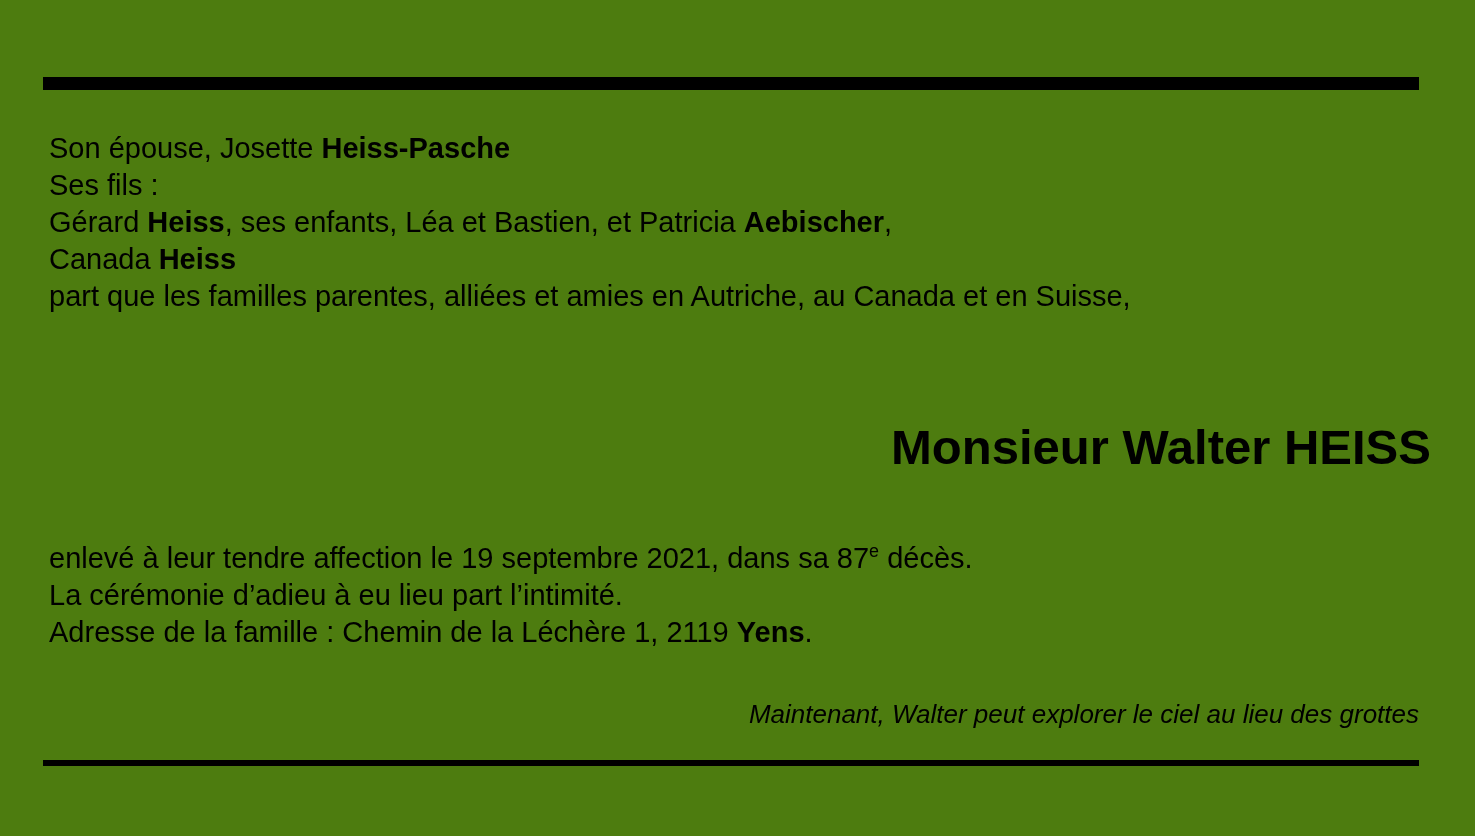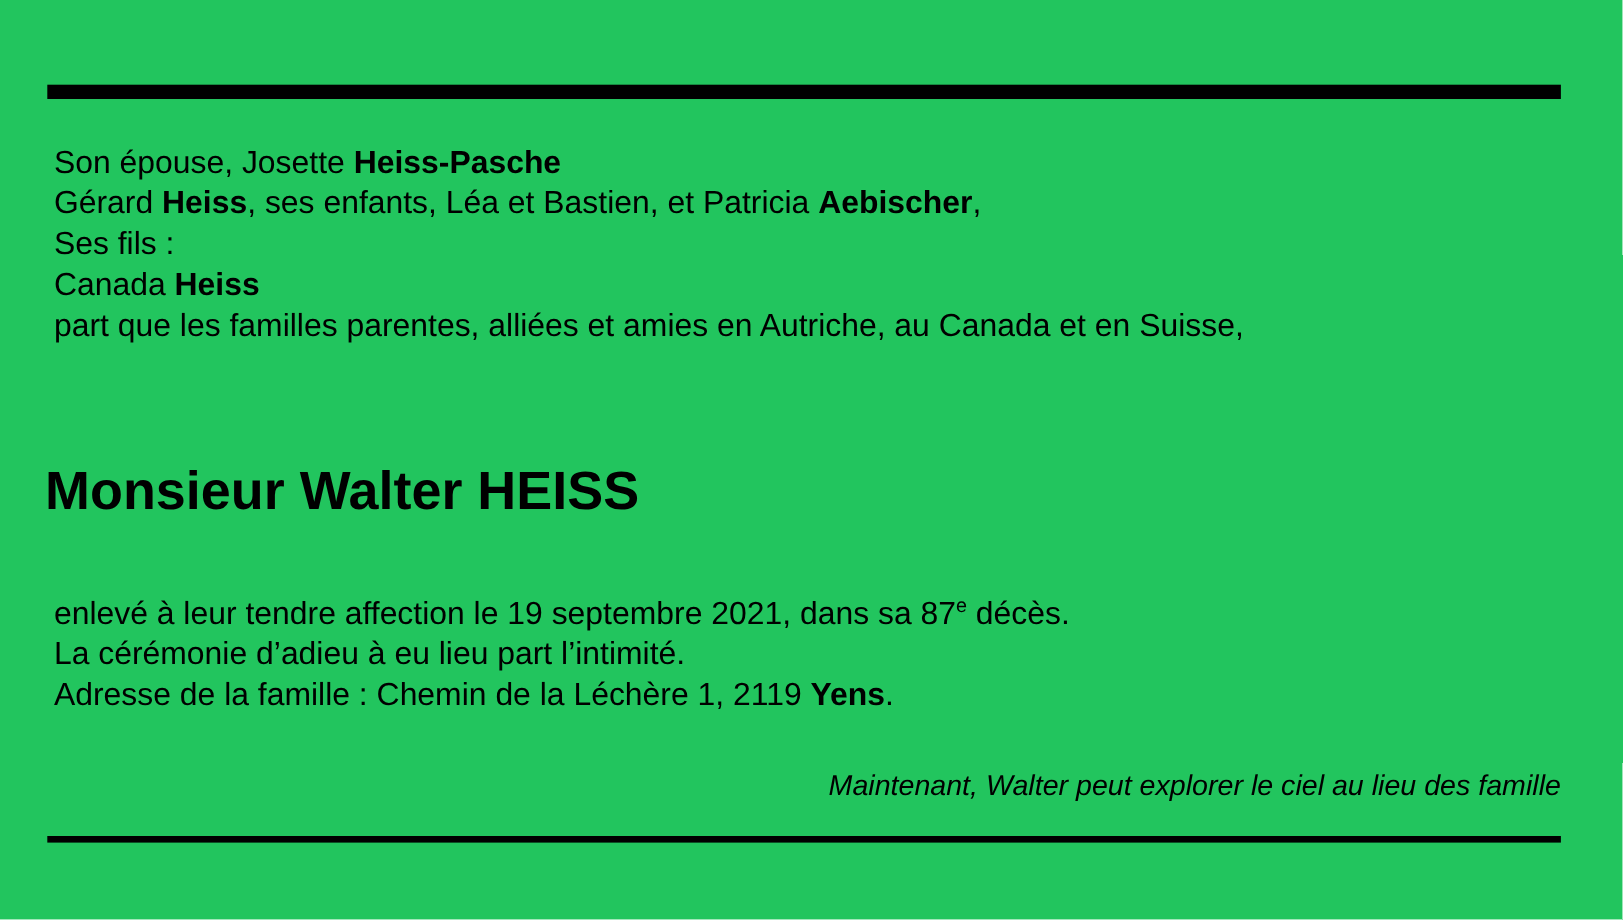--- a/index.html
+++ b/index.html
@@ -1,38 +1,38 @@
 <!DOCTYPE html>
 <html><head>
 <meta charset="utf-8">
 <style>
   html, body { margin: 0; padding: 0; background: #ffffff; }
   .page {
     position: relative;
     width: 1475px;
     height: 836px;
-    background: #22c55e;
+    background: #4d7c0f;
     color: #000000;
     font-family: "Liberation Sans", "DejaVu Sans", sans-serif;
     overflow: hidden;
     text-decoration: underline;
   }
   .rule { position: absolute; background: #000000; }
   .rule-top    { left: 43px; top: 77px;  width: 1376px; height: 13px; }
   .rule-bottom { left: 43px; top: 760px; width: 1376px; height: 6px; }
   .textblock { position: absolute; font-size: 29px; line-height: 37px; }
   .intro   { left: 49px; top: 130px; right: 40px; }
   .details { left: 49px; top: 540px; right: 40px; }
   .line { white-space: nowrap; }
   .b { font-weight: bold; }
   sup { font-size: 0.62em; line-height: 0; vertical-align: super; }
   .title {
     position: absolute;
-    left: 41px; top: 418px; width: 1376px;
-    text-align: left;
+    left: 55px; top: 418px; width: 1376px;
+    text-align: right;
     font-size: 49px;
     font-weight: bold;
     line-height: 58px;
   }
   .quote {
     position: absolute;
     left: 43px; top: 698px; width: 1376px;
     text-align: right;
     font-style: italic;
     font-size: 26px;
@@ -41,31 +41,31 @@
 </style>
 </head>
 <body>
 
 <div class="page">
 
   <div class="rule rule-top"></div>
 
   <div class="textblock intro">
       <div class="line"><span>Son épouse, Josette </span><span class="b">Heiss-Pasche</span></div>
+      <div class="line"><span>Ses fils :</span></div>
       <div class="line"><span>Gérard </span><span class="b">Heiss</span><span>, ses enfants, Léa et Bastien, et Patricia </span><span class="b">Aebischer</span><span>,</span></div>
-      <div class="line"><span>Ses fils :</span></div>
       <div class="line"><span>Canada </span><span class="b">Heiss</span></div>
       <div class="line"><span>part que les familles parentes, alliées et amies en Autriche, au Canada et en Suisse,</span></div>
     </div>
 
   <div class="title">Monsieur Walter HEISS</div>
 
   <div class="textblock details">
       <div class="line"><span>enlevé à leur tendre affection le 19 septembre 2021, dans sa 87</span><sup>e</sup><span> décès.</span></div>
       <div class="line"><span>La cérémonie d’adieu à eu lieu part l’intimité.</span></div>
       <div class="line"><span>Adresse de la famille : Chemin de la Léchère 1, 2119 </span><span class="b">Yens</span><span>.</span></div>
     </div>
 
-  <div class="quote">Maintenant, Walter peut explorer le ciel au lieu des famille</div>
+  <div class="quote">Maintenant, Walter peut explorer le ciel au lieu des grottes</div>
 
   <div class="rule rule-bottom"></div>
 
 </div>
 
 </body></html>

